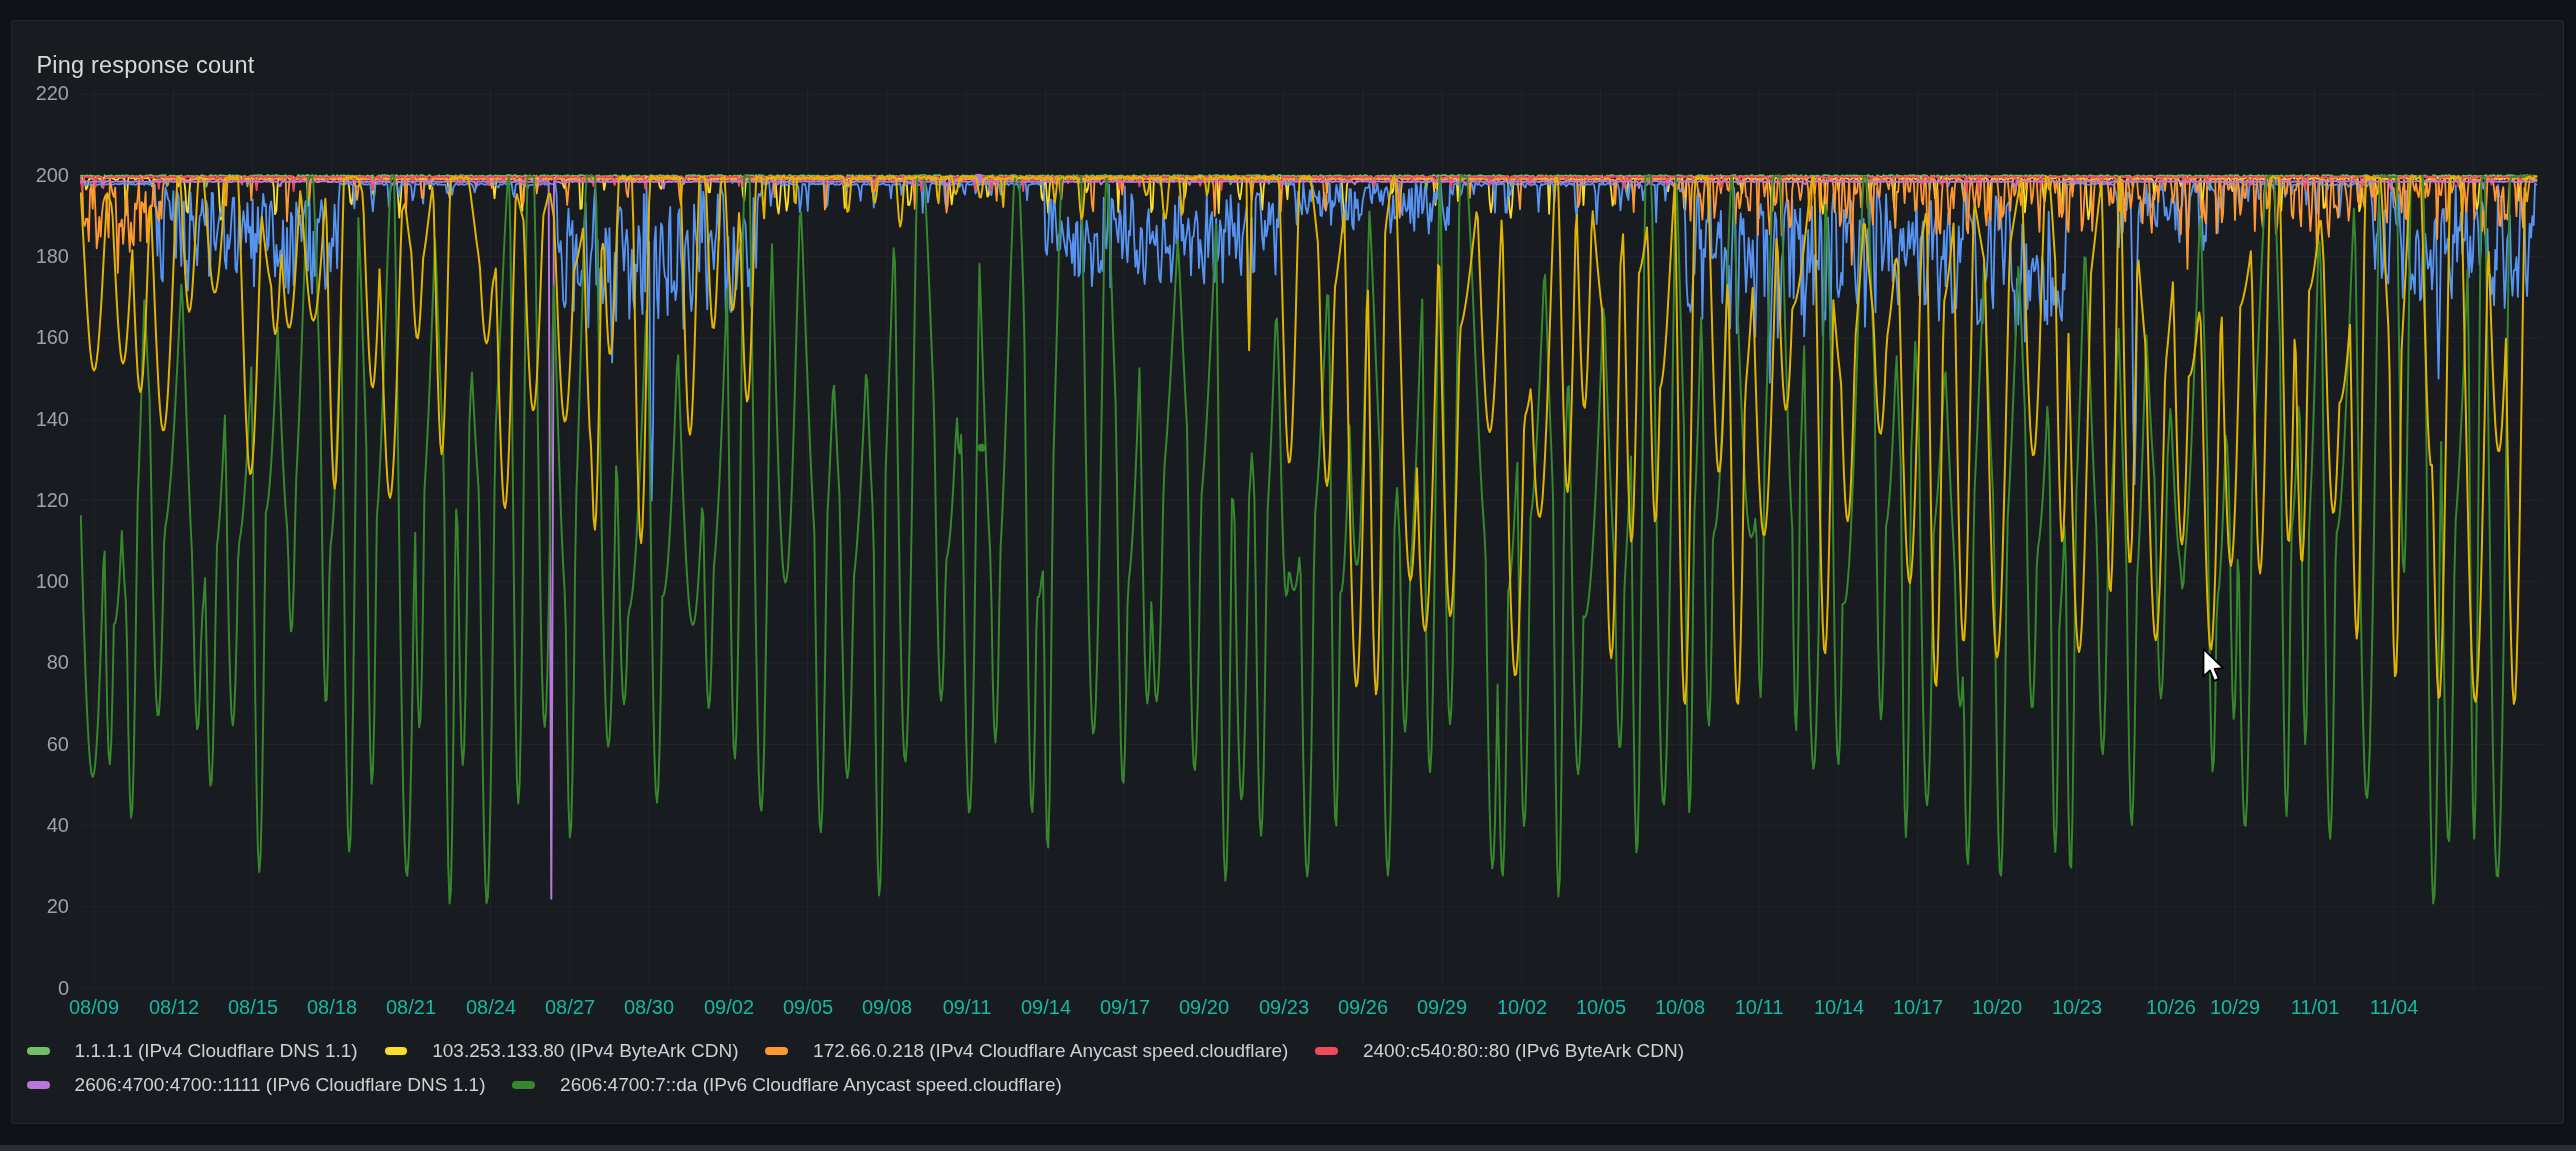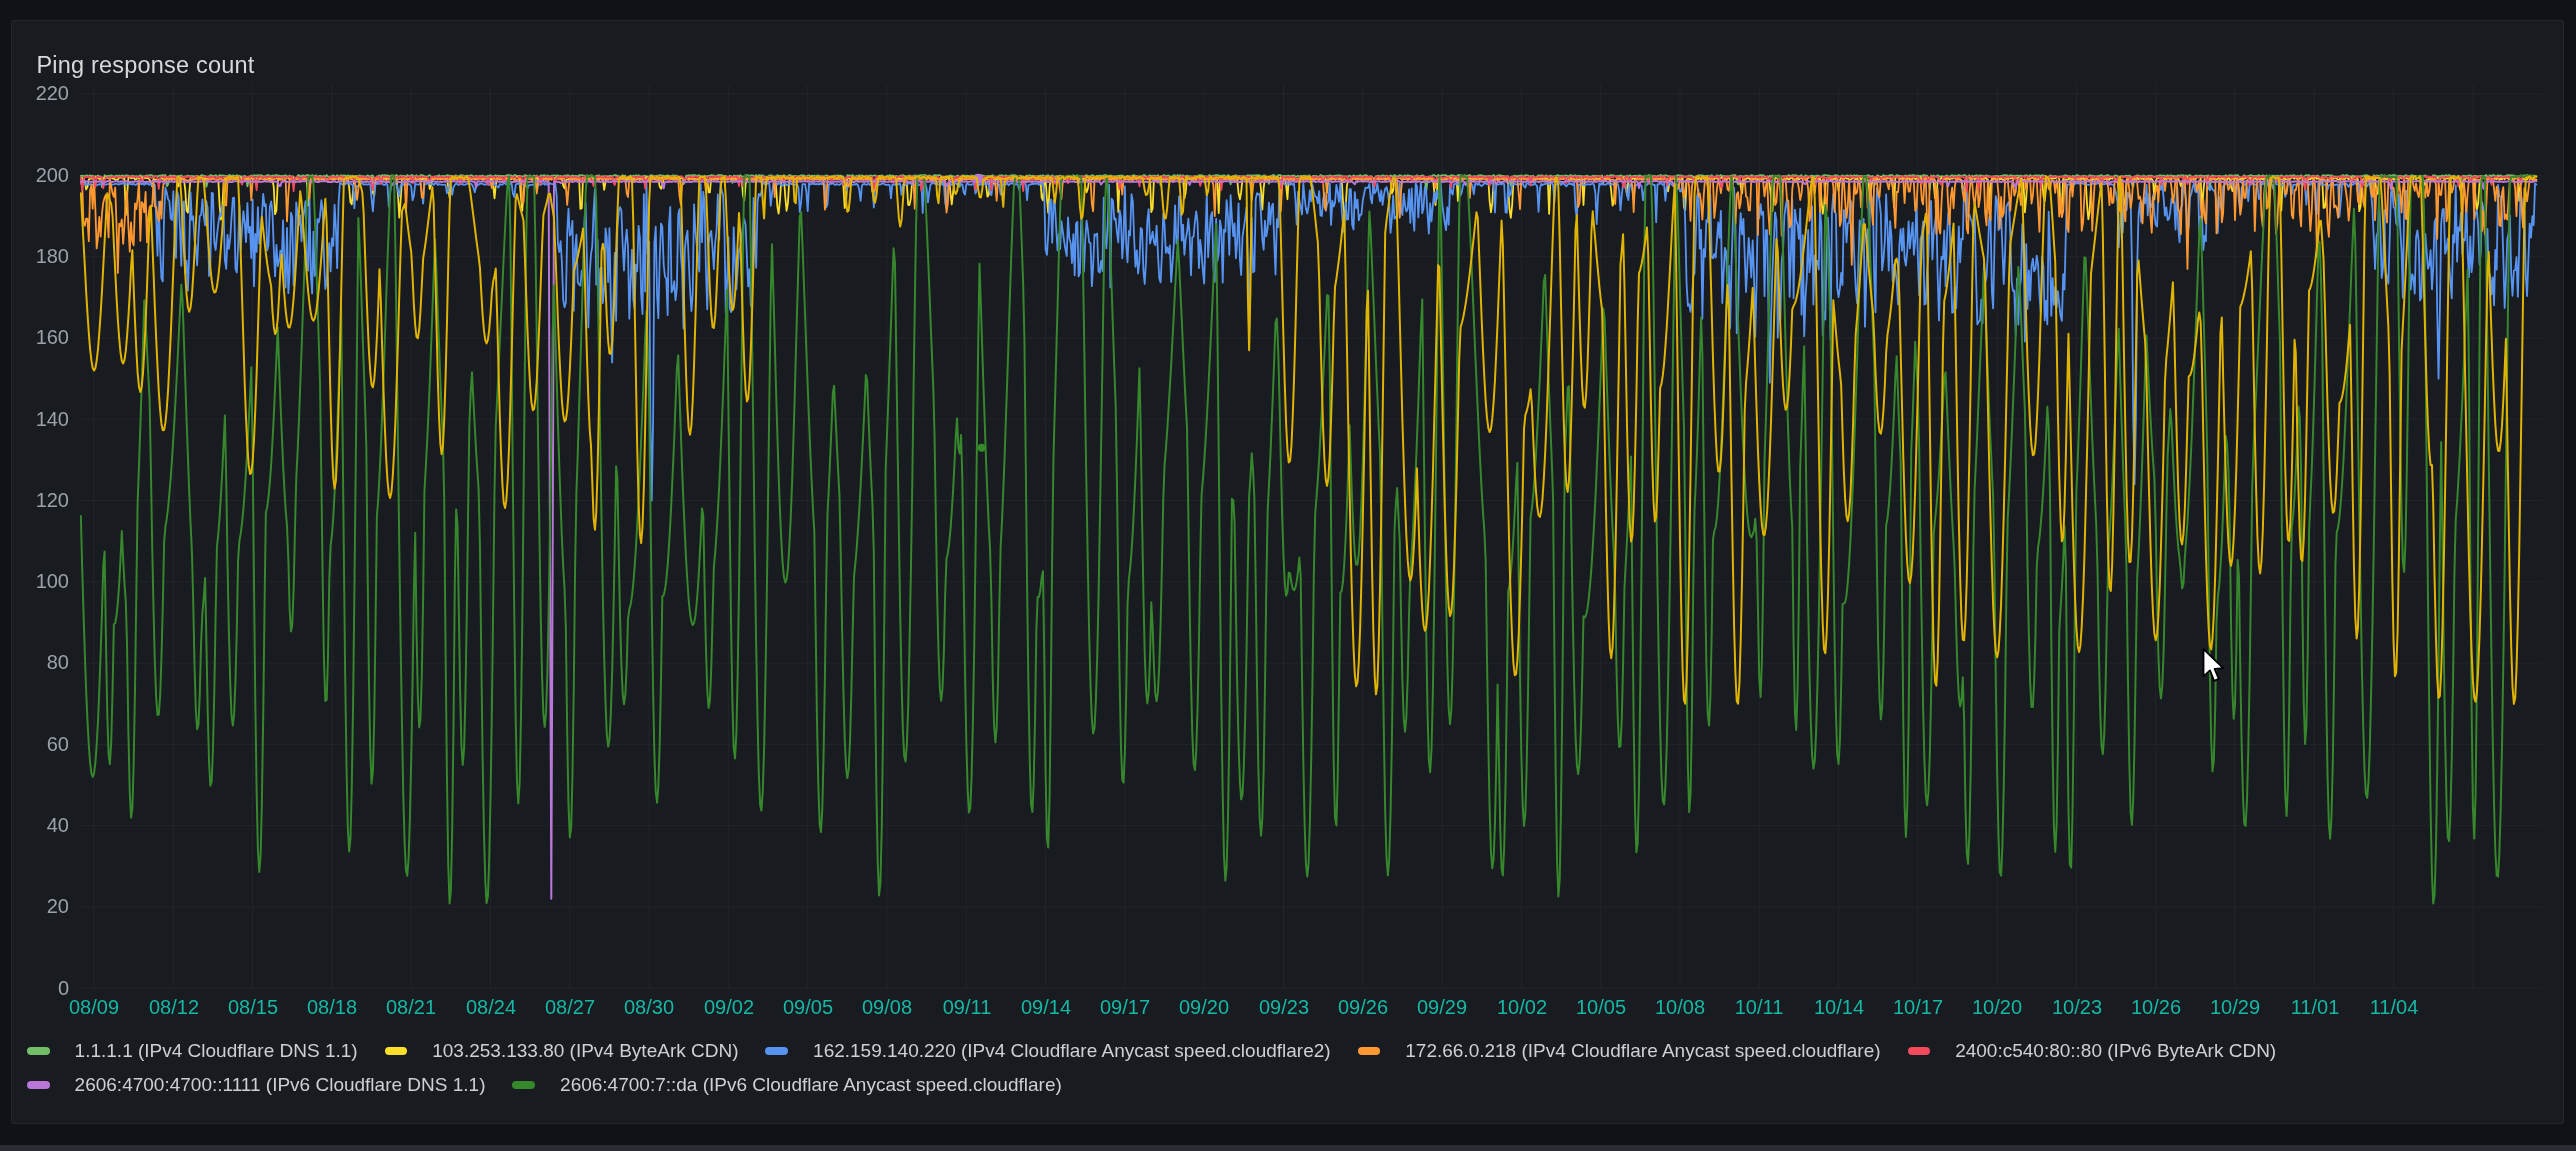--- a/index.html
+++ b/index.html
@@ -146,41 +146,37 @@
     <div class="xtick" style="left: 1323px;">09/26</div>
     <div class="xtick" style="left: 1402px;">09/29</div>
     <div class="xtick" style="left: 1482px;">10/02</div>
     <div class="xtick" style="left: 1561px;">10/05</div>
     <div class="xtick" style="left: 1640px;">10/08</div>
     <div class="xtick" style="left: 1719px;">10/11</div>
     <div class="xtick" style="left: 1799px;">10/14</div>
     <div class="xtick" style="left: 1878px;">10/17</div>
     <div class="xtick" style="left: 1957px;">10/20</div>
     <div class="xtick" style="left: 2037px;">10/23</div>
-    <div class="xtick" style="left: 2116px;">10/26</div>
+    <div class="xtick" style="left: 2116px; text-align: right;">10/26</div>
     <div class="xtick" style="left: 2195px;">10/29</div>
     <div class="xtick" style="left: 2275px;">11/01</div>
     <div class="xtick" style="left: 2354px;">11/04</div>
   </div>
 
 <div class="legend" id="legend">
     <div class="legend-row">
       <div class="legend-item">
         <span class="swatch" style="background: rgb(115, 191, 105);"></span>
         <span class="legend-label">1.1.1.1 (IPv4 Cloudflare DNS 1.1)</span>
       </div>
       <div class="legend-item">
         <span class="swatch" style="background: rgb(250, 222, 42);"></span>
         <span class="legend-label">103.253.133.80 (IPv4 ByteArk CDN)</span>
       </div>
       <div class="legend-item">
-        <span class="swatch" style="background: rgb(87, 148, 242);"></span>
-        <span class="legend-label">162.159.140.220 (IPv4 Cloudflare Anycast speed.cloudflare2)</span>
-      </div>
-      <div class="legend-item">
         <span class="swatch" style="background: rgb(255, 152, 48);"></span>
         <span class="legend-label">172.66.0.218 (IPv4 Cloudflare Anycast speed.cloudflare)</span>
       </div>
       <div class="legend-item">
         <span class="swatch" style="background: rgb(242, 73, 92);"></span>
         <span class="legend-label">2400:c540:80::80 (IPv6 ByteArk CDN)</span>
       </div>
     </div>
     <div class="legend-row">
       <div class="legend-item">

